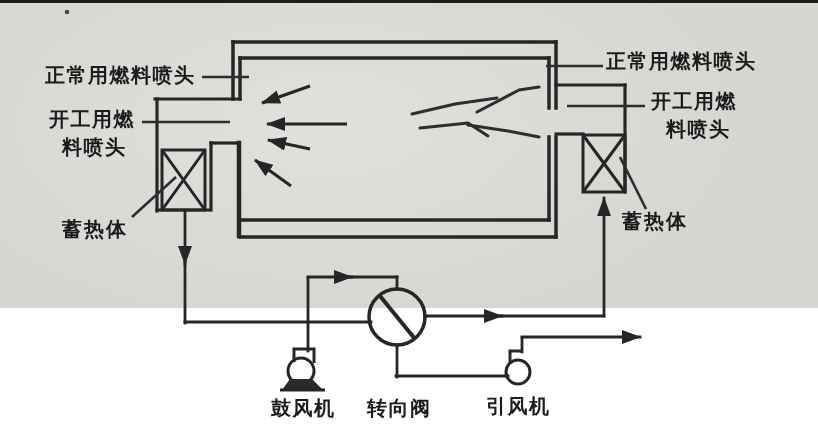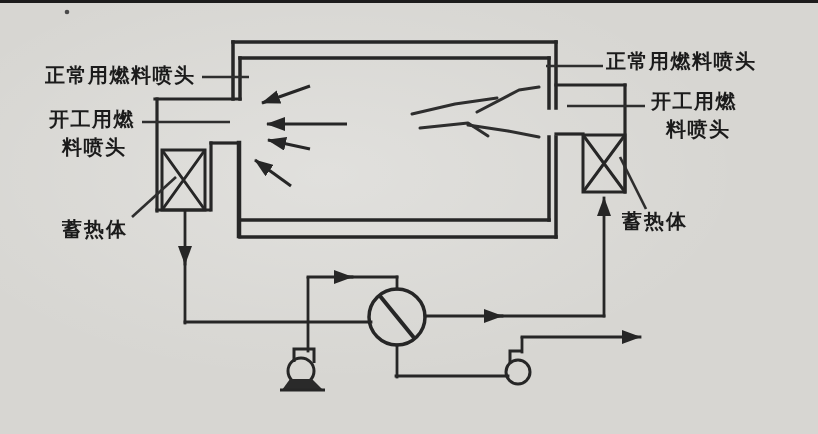--- a/index.html
+++ b/index.html
@@ -7,21 +7,21 @@
     --ink:#262626;
     --text:#1b1b1b;
   }
   html,body{margin:0;padding:0;}
   body{
     width:818px;height:434px;overflow:hidden;
     font-family:"Liberation Sans","DejaVu Sans",sans-serif;
     background:#fff;
   }
   .stage{
-    position:relative;width:818px;height:434px;
+    position:relative;width:818px;height:308px;
     background:
       radial-gradient(ellipse 600px 300px at 40% 40%, rgba(255,255,255,.25), rgba(255,255,255,0) 70%),
       var(--paper);
   }
   .stage svg{position:absolute;left:0;top:0;}
   .lbl{
     position:absolute;
     color:var(--text);
     font-weight:700;
     font-size:20px;
@@ -154,16 +154,19 @@
 
   <div class="lbl" style="left:606px;top:50px">正常用燃料喷头</div>
 
   <div class="lbl" style="left:651px;top:90px">开工用燃</div>
   <div class="lbl" style="left:666px;top:118px">料喷头</div>
 
   <div class="lbl small-gap" style="left:62px;top:218px">蓄热体</div>
 
   <div class="lbl small-gap" style="left:622px;top:210px">蓄热体</div>
 
+  <div class="lbl" style="left:271px;top:397px">鼓风机</div>
 
+  <div class="lbl" style="left:367px;top:397px">转向阀</div>
 
+  <div class="lbl" style="left:486px;top:395px">引风机</div>
 
 </div>
 
 </body></html>

